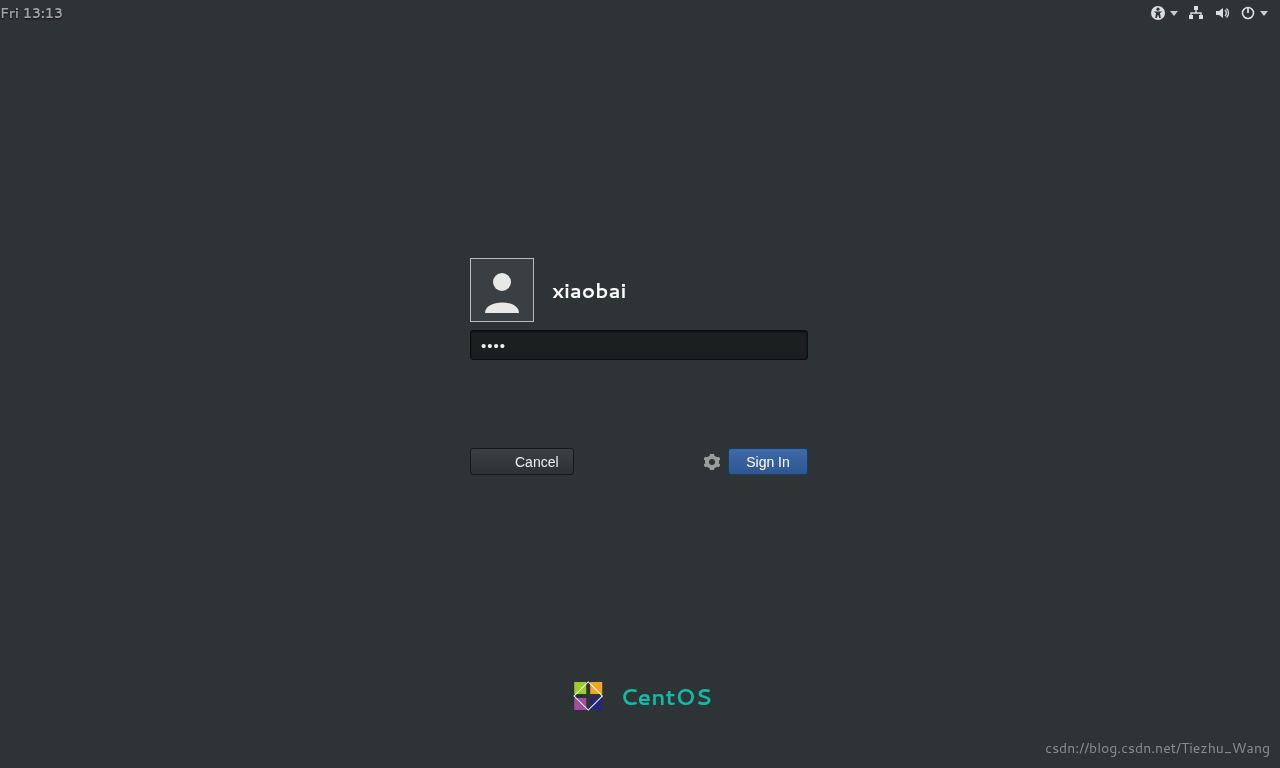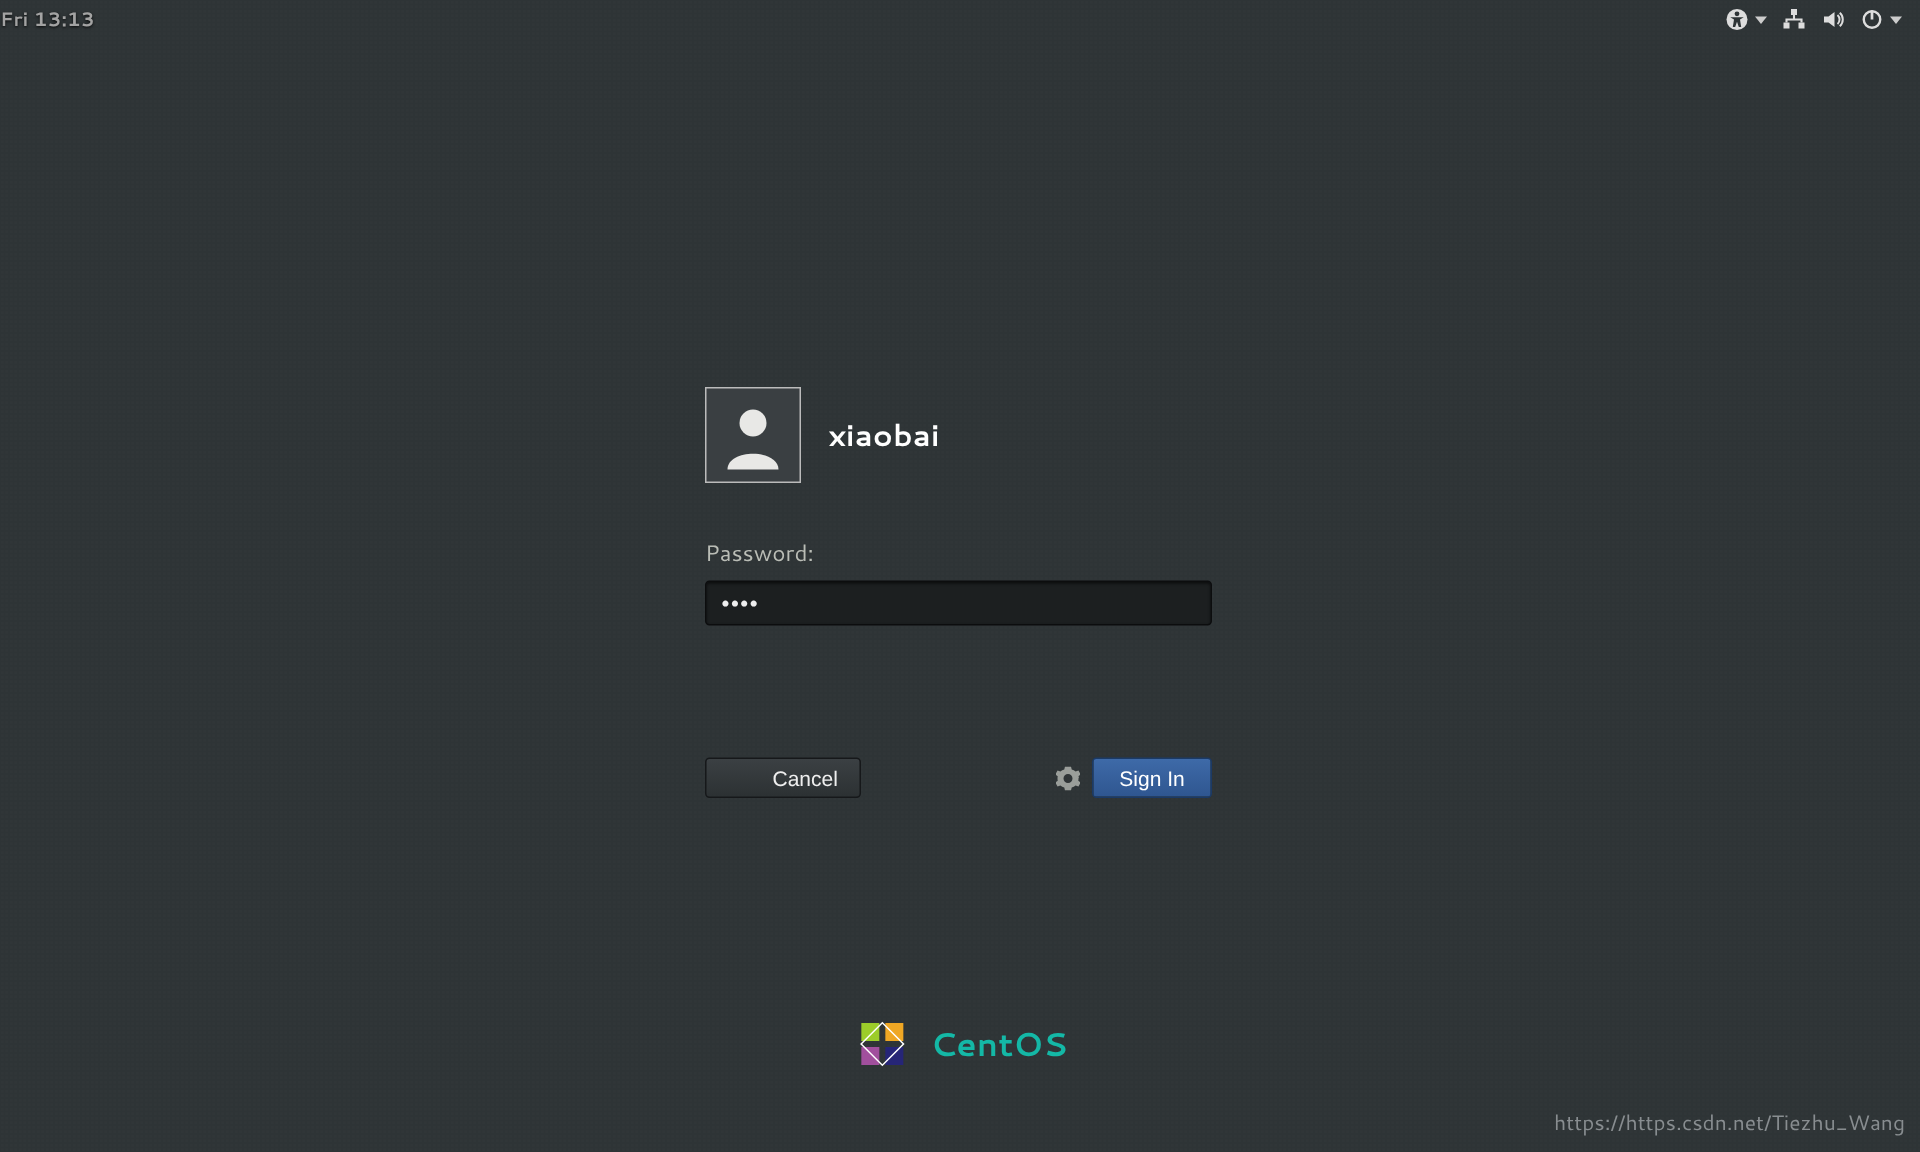--- a/index.html
+++ b/index.html
@@ -193,21 +193,20 @@
 <div class="login-area">
   <div class="user-row">
     <div class="avatar-box">
       <svg width="50" height="50" viewBox="0 0 50 50" fill="#e8e8e6">
           <circle cx="25" cy="17" r="9"></circle>
           <path d="M8 48 C8 34 42 34 42 48 Z"></path>
         </svg>
     </div>
     <div class="user-name">xiaobai</div>
   </div>
-  <div class="pw-label">Password:</div>
   <input class="pw-input" type="text" value="••••" style="">
   <div class="btn-row">
     <button class="btn btn-cancel">Cancel</button>
     <div class="right-group">
       <div class="gear-btn">
         <svg width="16" height="16" viewBox="0 0 16 16" fill="#9a9e9a">
             <path d="M8 5a3 3 0 1 0 0 6 3 3 0 0 0 0-6zm7 3c0 .5-.05 1-.14 1.47l1.6 1.25-1.5 2.6-1.9-.65c-.76.6-1.63 1.05-2.58 1.3L10 16H6l-.48-2.03c-.95-.25-1.82-.7-2.58-1.3l-1.9.65-1.5-2.6 1.6-1.25C1.05 9 1 8.5 1 8s.05-1 .14-1.47L-.46 5.28l1.5-2.6 1.9.65c.76-.6 1.63-1.05 2.58-1.3L6 0h4l.48 2.03c.95.25 1.82.7 2.58 1.3l1.9-.65 1.5 2.6-1.6 1.25c.9.47.14.97.14 1.47z"></path>
           </svg>
       </div>
       <button class="btn btn-signin">Sign In</button>
@@ -223,13 +222,13 @@
       <rect x="-14" y="2" width="12" height="12" fill="#a14f9d"></rect>
       <rect x="2" y="2" width="12" height="12" fill="#262577"></rect>
       <g stroke="#fff" stroke-width="1" fill="none">
         <rect x="-10" y="-10" width="20" height="20" transform="rotate(45)"></rect>
       </g>
     </g>
   </svg>
   <div class="os-brand-text">CentOS</div>
 </div>
 
-<div class="watermark">https://https.csdn.net/Tiezhu_Wang</div>
+<div class="watermark">csdn://blog.csdn.net/Tiezhu_Wang</div>
 
 </body></html>

